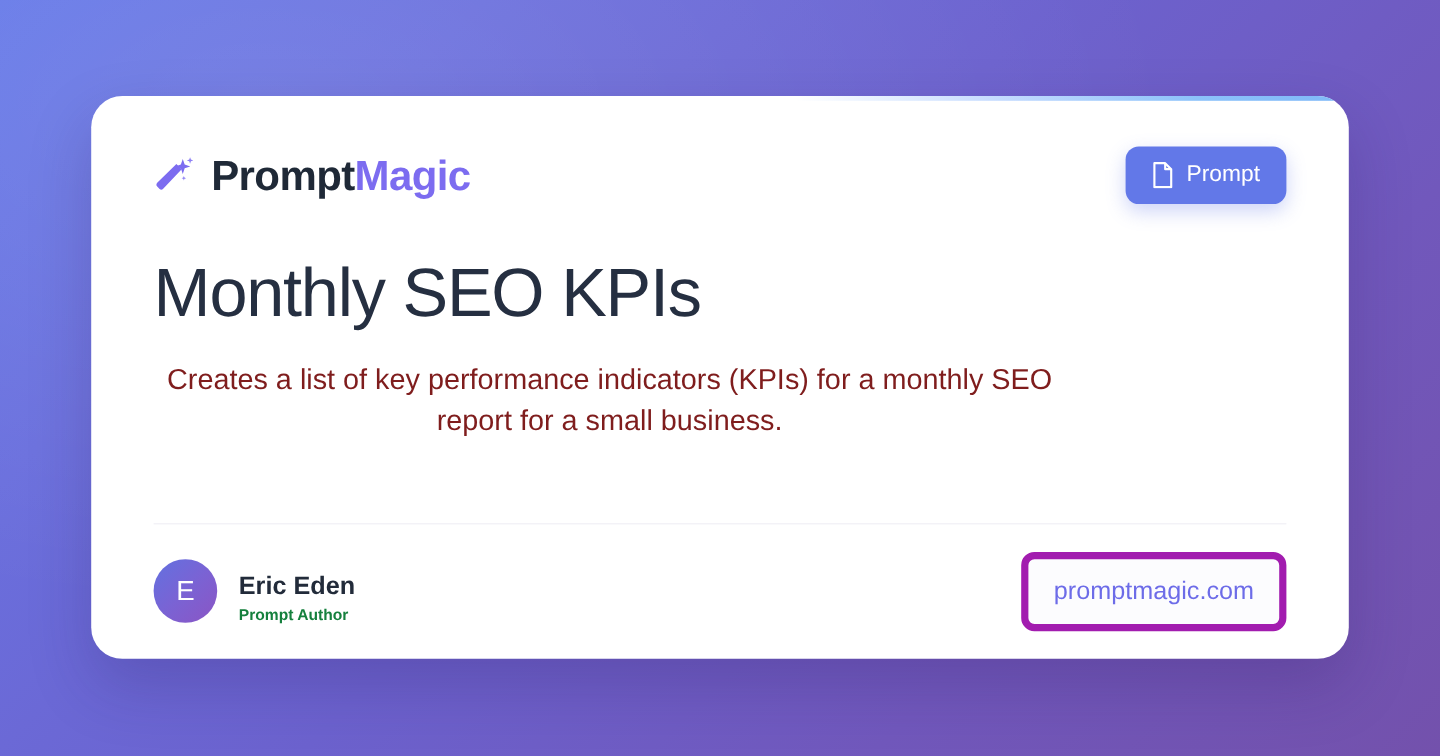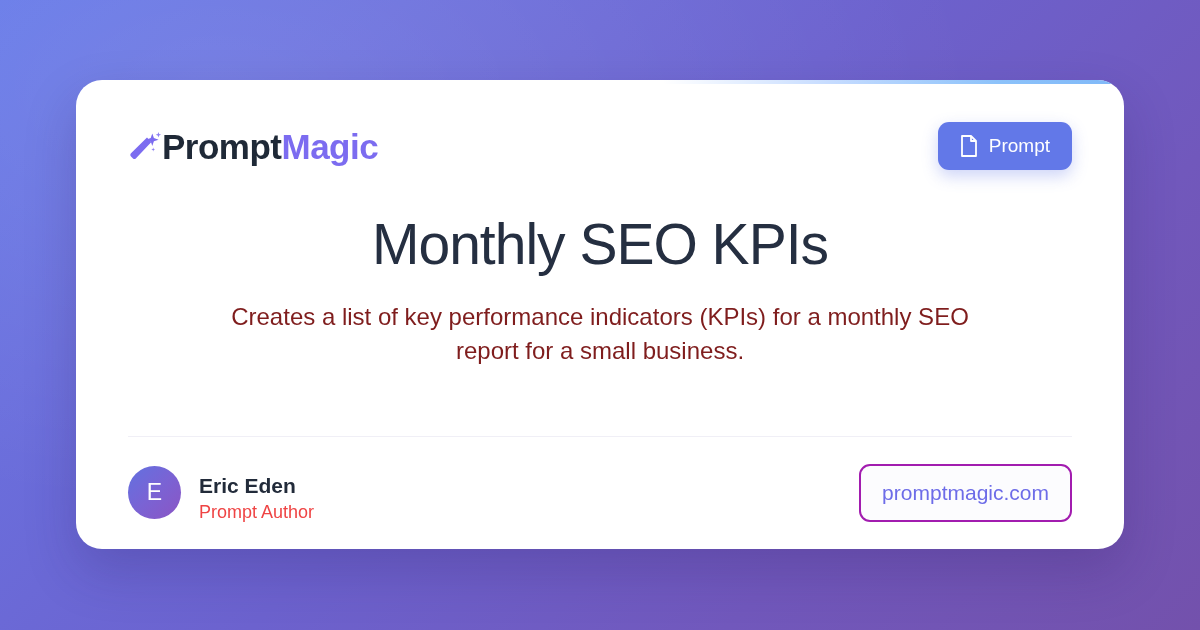--- a/index.html
+++ b/index.html
@@ -67,21 +67,22 @@
   
   .header {
     display:flex;
     align-items:center;
     justify-content:space-between;
     height:48px;
   }
 
   .brand {
     display:flex;
-    align-items:flex-end;
+    align-items:center;
+    gap:14px;
   }
 
   .brand-icon { width:34px; height:34px; display:block; flex:none; }
 
   .brand-text {
     font-size:35px;
     font-weight:600;
     letter-spacing:-0.5px;
     line-height:1;
     white-space:nowrap;
@@ -105,21 +106,21 @@
     box-shadow:0 6px 16px rgba(98,120,232,0.32);
     white-space:nowrap;
   }
   .doc-icon { width:18px; height:22px; display:block; flex:none; }
 
   
   .body-area {
     flex:1;
     display:flex;
     flex-direction:column;
-    align-items:center;
+    align-items:flex-start;
     justify-content:flex-start;
     padding-top:44px;
   }
 
   .title {
     font-size:57px;
     font-weight:400;
     color:#252F41;
     letter-spacing:-1px;
     line-height:1.08;
@@ -170,29 +171,29 @@
   }
 
   .author-name {
     font-size:21px;
     font-weight:700;
     color:#222B3A;
     line-height:1.25;
     margin-top:12px;
   }
   .author-role {
-    font-size:18px;
-    font-weight:400;
-    color:#ef4444;
+    font-size:13px;
+    font-weight:700;
+    color:#15803d;
     line-height:1.3;
     margin-top:2px;
   }
 
   .url-badge {
-    border:2px solid #a21caf;
+    border:6px solid #a21caf;
     border-radius:11px;
     padding:15px 21px;
     font-size:21px;
     color:#6D6CE8;
     background:#FCFCFE;
     white-space:nowrap;
   }
 </style>
 </head>
 <body>

